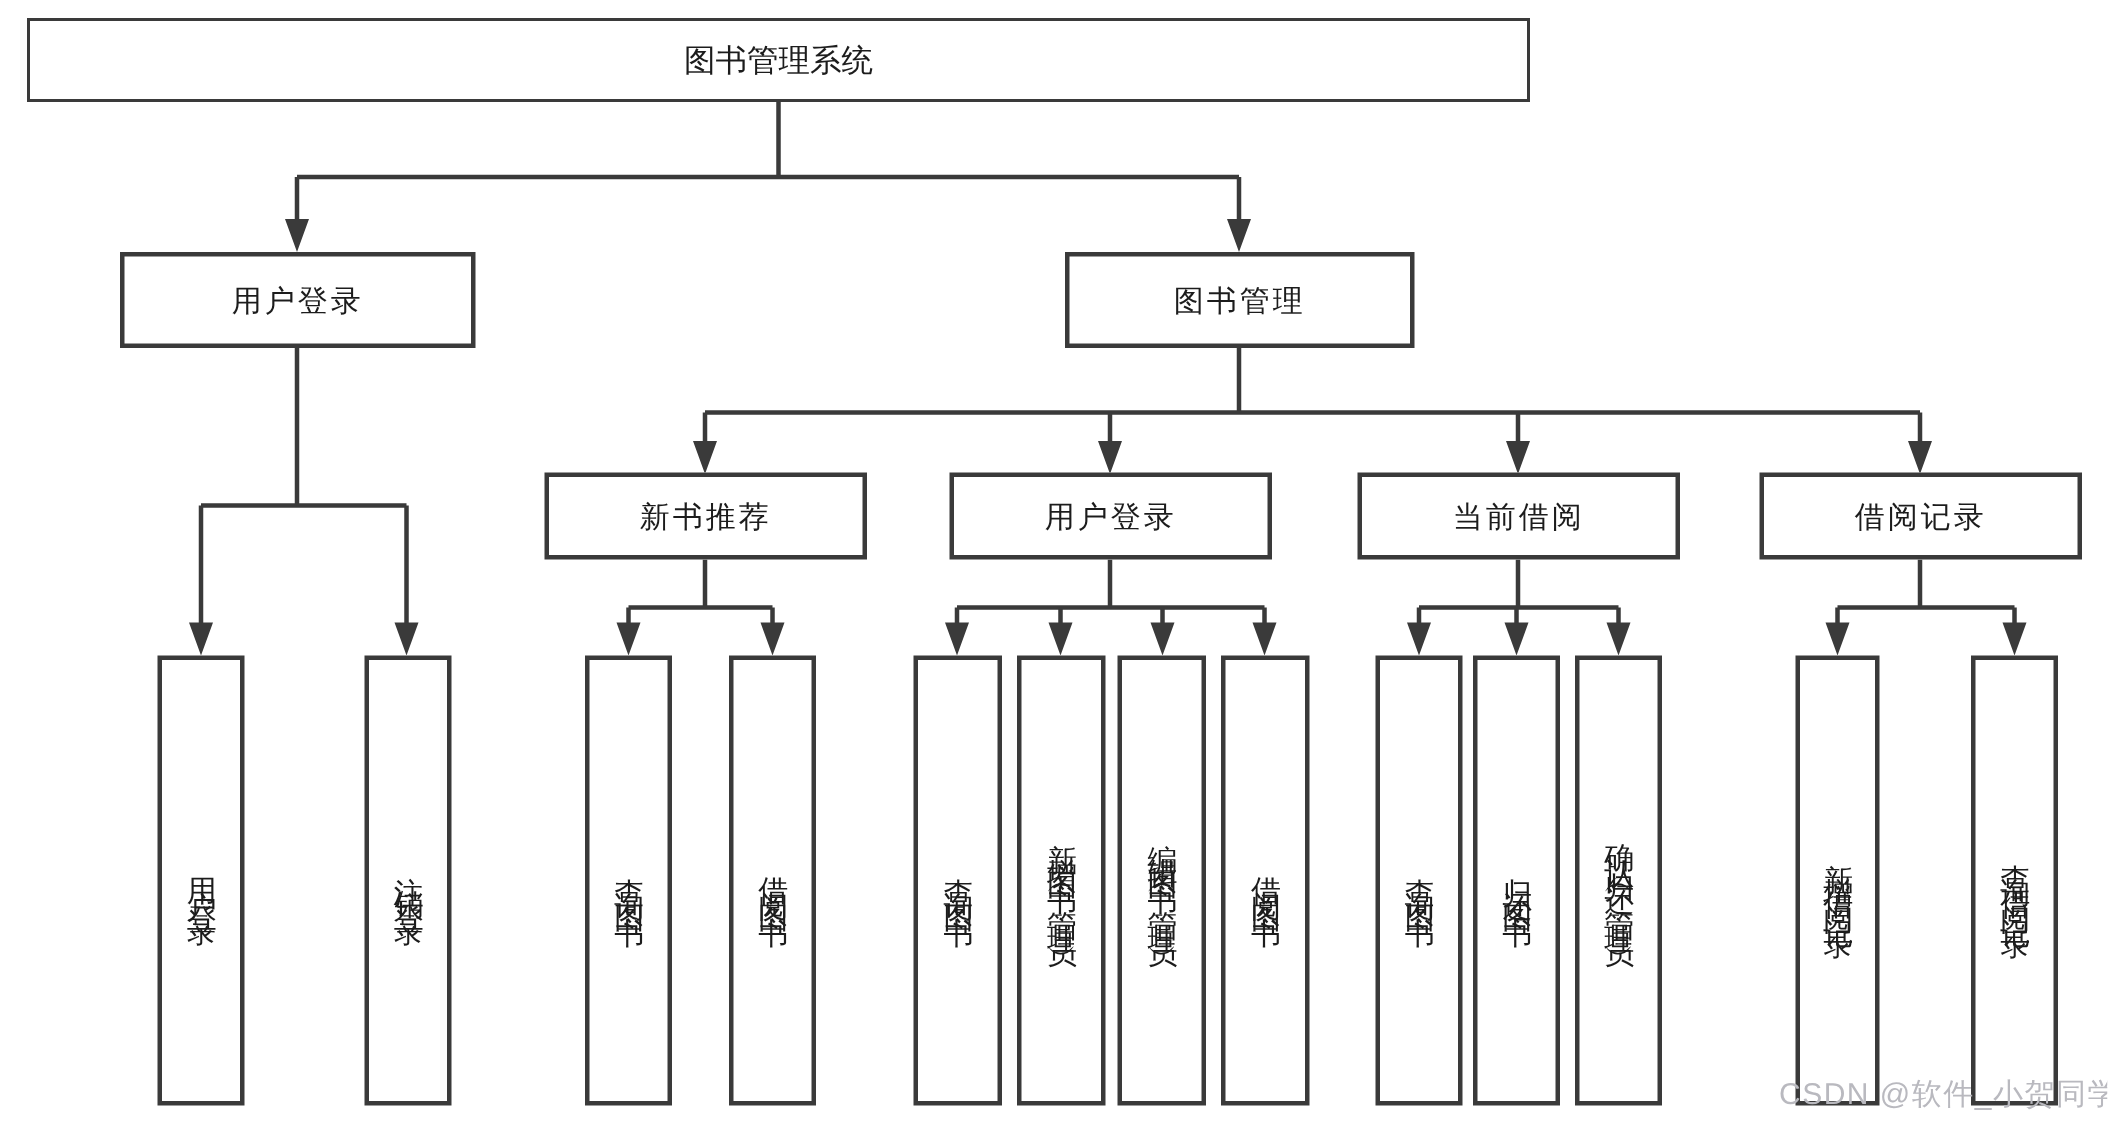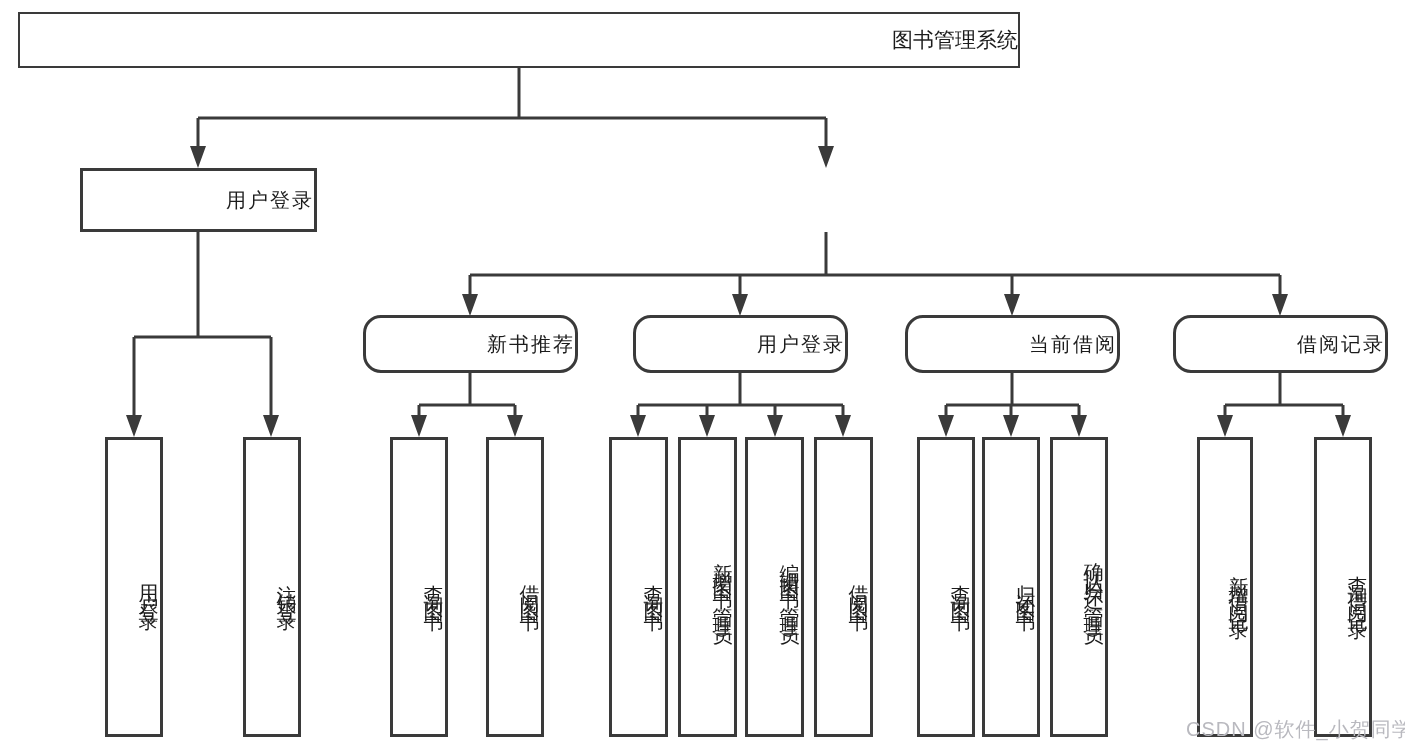--- a/index.html
+++ b/index.html
@@ -23,39 +23,39 @@
     left:0;top:0;
     width:1405px;height:747px;
     pointer-events:none;
   }
   .box{
     position:absolute;
     background:#fff;
     border:3px solid var(--line);
     display:flex;
     align-items:center;
-    justify-content:flex-end;
+    justify-content:center;
     color:var(--text);
     z-index:2;
   }
   .box.h{
     font-size:20px;
     letter-spacing:2px;
     height:58px;
   }
   .box.root{
     border-width:2px;
     left:18px;top:12px;width:1002px;height:56px;
     font-size:21px;
   }
   .box.l2{
     top:168px;height:64px;
   }
   .box.l3{
-    top:315px;width:215px;height:58px;border-radius:18px;
+    top:315px;width:215px;height:58px;
   }
   .box.v{
     top:437px;
     width:58px;
     height:300px;
   }
   .vlabel{
     writing-mode:vertical-rl;
     text-orientation:mixed;
     font-size:20px;
@@ -136,20 +136,23 @@
       M1335,415 L1351,415 L1343,437 Z"></path>
   </svg>
 
   <div class="box root">
     <span>图书管理系统</span>
   </div>
 
   <div class="box h l2" style="left:80px;width:237px;">
     <span>用户登录</span>
   </div>
+  <div class="box h l2" style="left:710px;width:233px;">
+    <span>图书管理</span>
+  </div>
 
   <div class="box h l3" style="left:363px;">
     <span>新书推荐</span>
   </div>
   <div class="box h l3" style="left:633px;">
     <span>用户登录</span>
   </div>
   <div class="box h l3" style="left:1173px;">
     <span>借阅记录</span>
   </div>

